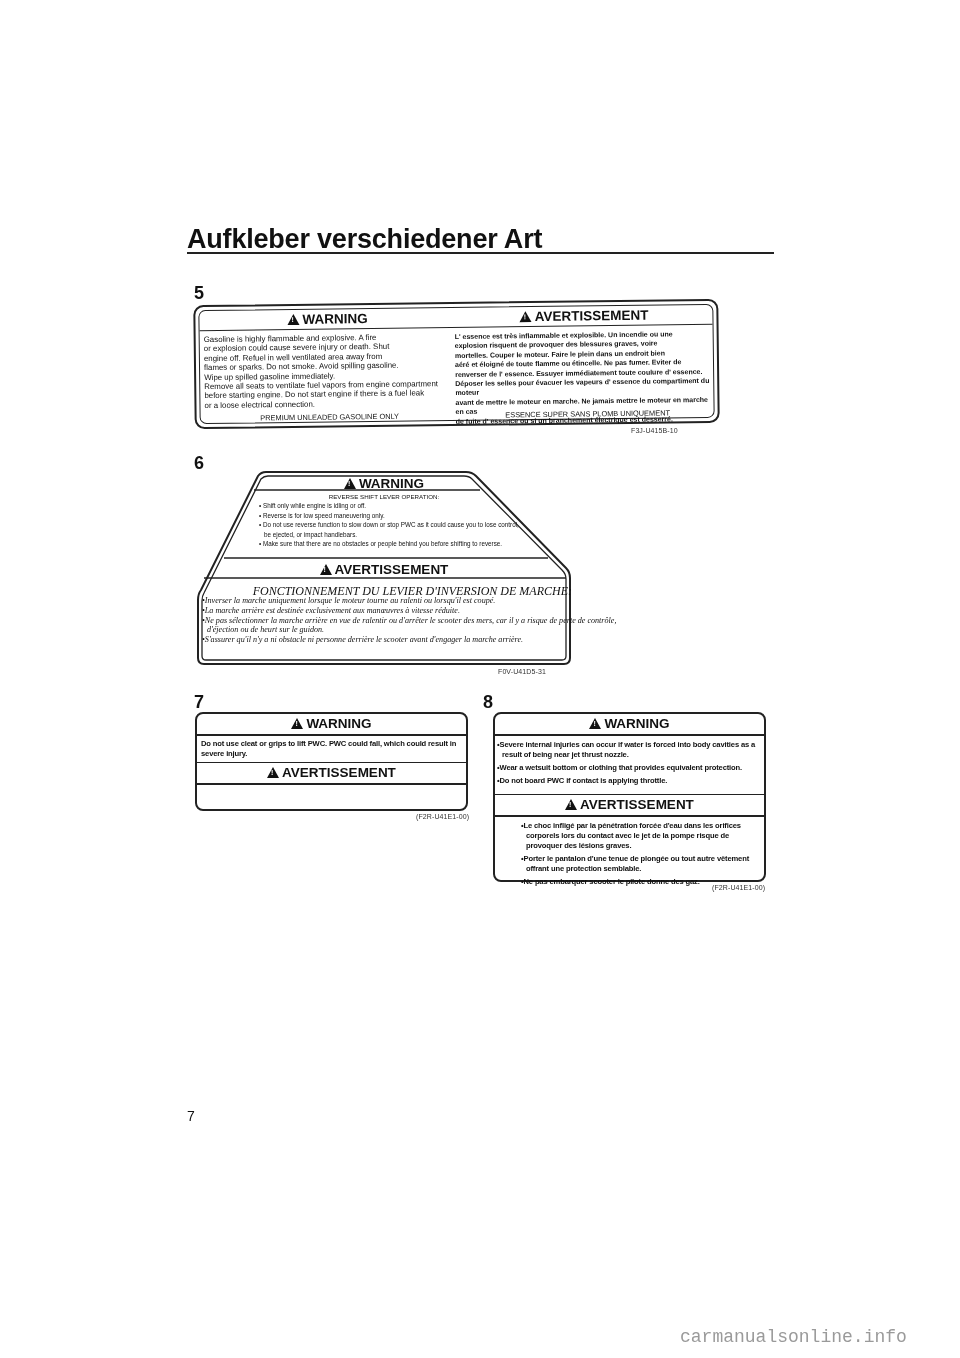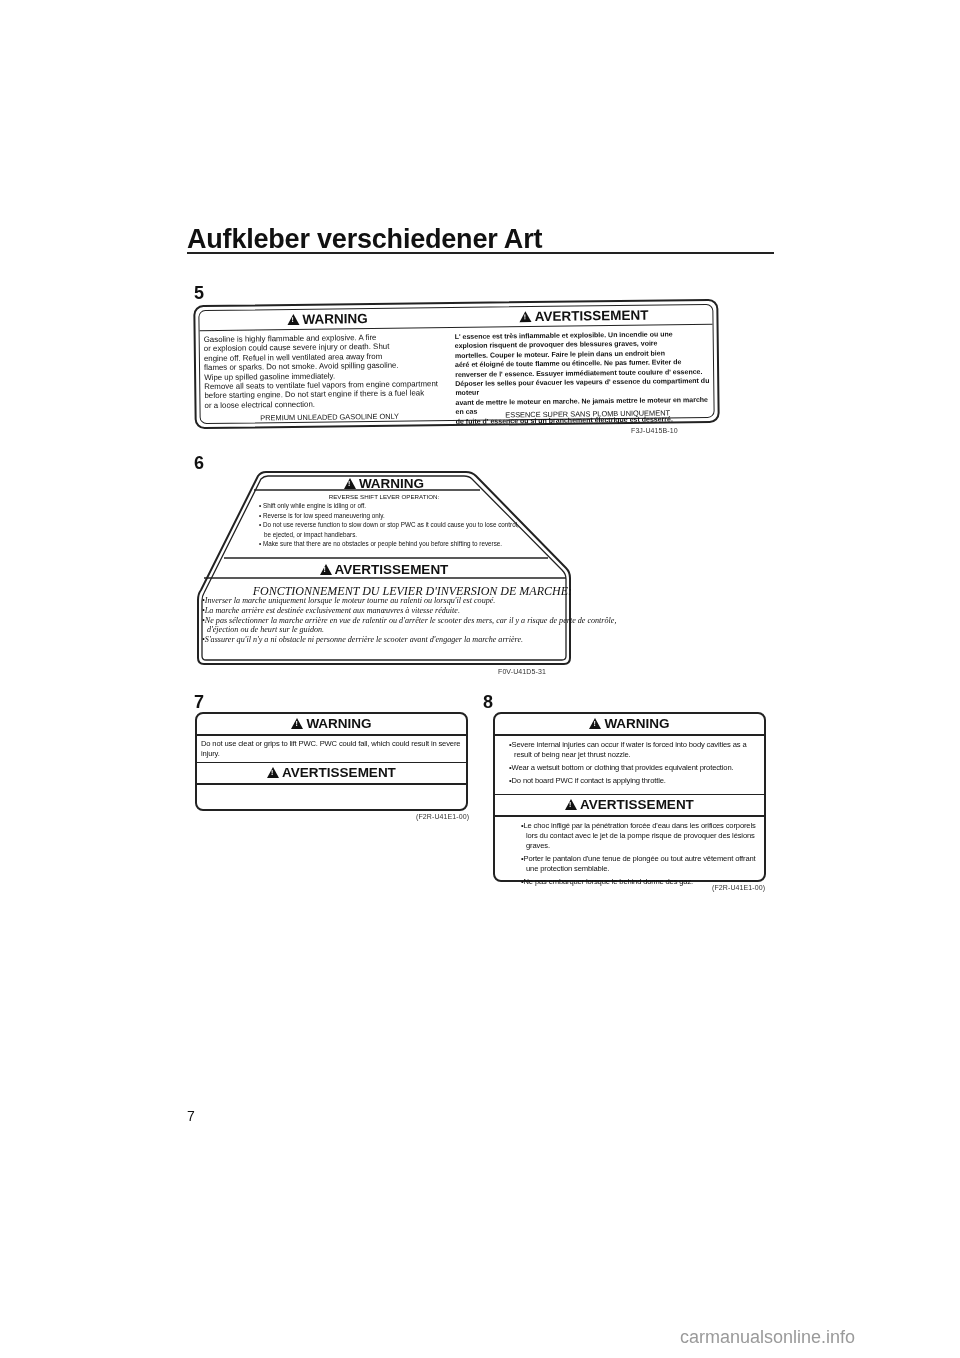--- a/index.html
+++ b/index.html
@@ -35,28 +35,28 @@
   .lbl6 .w-list { position: absolute; left: 63px; top: 31px; width: 260px; font-size: 6.3px; line-height: 9.6px; }
   .lbl6 .a-hdr { position: absolute; left: 0; right: 0; top: 92px; text-align: center; font-size: 13.5px; font-weight: bold; }
   .lbl6 .a-sub { position: absolute; left: 0; right: 0; top: 114px; text-align: right; font-size: 12px; font-style: italic; font-family: "Liberation Serif", serif; }
   .lbl6 .a-list { position: absolute; left: 6px; top: 126px; width: 440px; font-size: 8.1px; line-height: 9.8px; font-style: italic; font-family: "Liberation Serif", serif; }
   .lbl6 .li { padding-left: 5px; text-indent: -5px; }
 
   
   .boxlbl { position: absolute; border: 2px solid #222; border-radius: 8px; }
   .boxlbl .bhdr { text-align: center; font-size: 13.5px; font-weight: bold; line-height: 20px; height: 20px; }
   .boxlbl .bline { height: 1.5px; background: #222; }
-  .boxlbl .btxt { font-size: 7.6px; font-weight: normal; line-height: 10px; padding: 3px 4px 3px 4px; font-family: "Liberation Sans Narrow", "Liberation Sans", sans-serif; letter-spacing: -0.15px; }
+  .boxlbl .btxt { font-size: 7.6px; font-weight: bold; line-height: 10px; padding: 3px 4px 3px 4px; font-family: "Liberation Sans Narrow", "Liberation Sans", sans-serif; letter-spacing: -0.15px; }
   .boxlbl .bl { padding-left: 7px; text-indent: -5px; margin-bottom: 3px; }
 
   .lbl7 { left: 195px; top: 712px; width: 273px; height: 99px; }
   .lbl8 { left: 493px; top: 712px; width: 273px; height: 170px; }
 
   .page-num { position: absolute; left: 187px; top: 1108px; font-size: 14px; color: #111; }
-  .watermark { position: absolute; left: 680px; top: 1327px; font-size: 18px; color: #9a9a9a; }
+  .watermark { position: absolute; left: 680px; top: 1327px; font-size: 18px; color: #9a9a9a; font-family: Liberation Mono, monospace; }
 </style>
 </head>
 <body>
 
 <div class="page-title">Aufkleber verschiedener Art</div>
 <div class="title-rule"></div>
 
 <div class="sec-num" style="left:194px; top:283px;">5</div>
 <div class="lbl5">
   <div class="lbl5-inner">
@@ -126,30 +126,30 @@
   <div class="bline"></div>
   <div class="bhdr"><span class="tri"></span><span>AVERTISSEMENT</span></div>
   <div class="bline"></div>
 </div>
 <div class="code" style="left:416px; top:813px;">(F2R-U41E1-00)</div>
 
 <div class="sec-num" style="left:483px; top:692px;">8</div>
 <div class="boxlbl lbl8">
   <div class="bhdr"><span class="tri"></span><span>WARNING</span></div>
   <div class="bline"></div>
-  <div class="btxt" style="padding-left:12px; padding-top:4px;">
+  <div class="btxt" style="padding-left:0; padding-top:4px;">
     <div class="bl">•Severe internal injuries can occur if water is forced into body cavities as a result of being near jet thrust nozzle.</div>
     <div class="bl">•Wear a wetsuit bottom or clothing that provides equivalent protection.</div>
     <div class="bl">•Do not board PWC if contact is applying throttle.</div>
   </div>
   <div class="bline" style="margin-top:2px;"></div>
   <div class="bhdr"><span class="tri"></span><span>AVERTISSEMENT</span></div>
   <div class="bline"></div>
   <div class="btxt" style="padding-left:24px; padding-top:4px;">
     <div class="bl">•Le choc infligé par la pénétration forcée d'eau dans les orifices corporels lors du contact avec le jet de la pompe risque de provoquer des lésions graves.</div>
     <div class="bl">•Porter le pantalon d'une tenue de plongée ou tout autre vêtement offrant une protection semblable.</div>
-    <div class="bl">•Ne pas embarquer lorsque le behind donne des gaz.</div>
+    <div class="bl">•Ne pas embarquer scooter le pilote donne des gaz.</div>
   </div>
 </div>
 <div class="code" style="left:712px; top:884px;">(F2R-U41E1-00)</div>
 
 <div class="page-num">7</div>
 <div class="watermark">carmanualsonline.info</div>
 
 </body></html>

